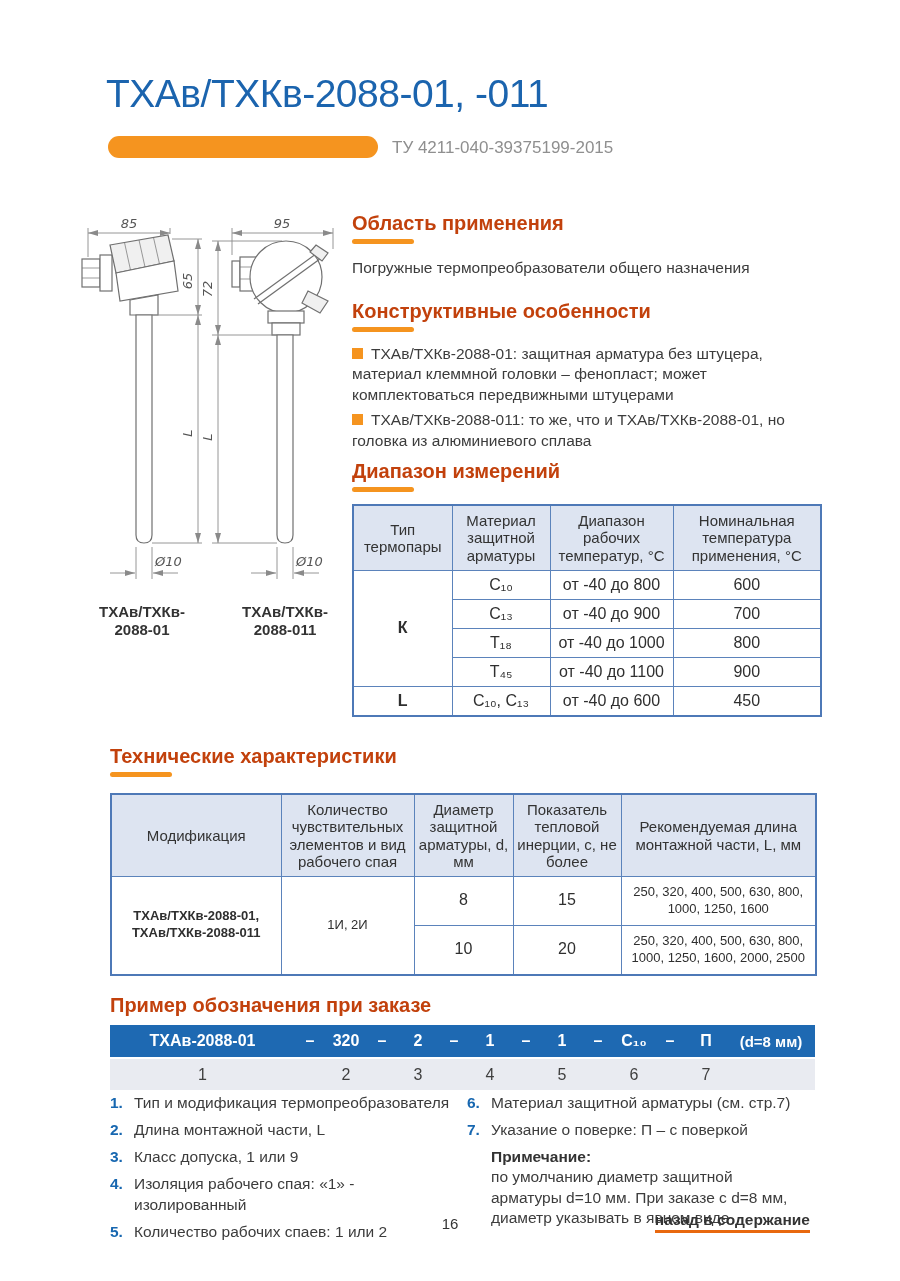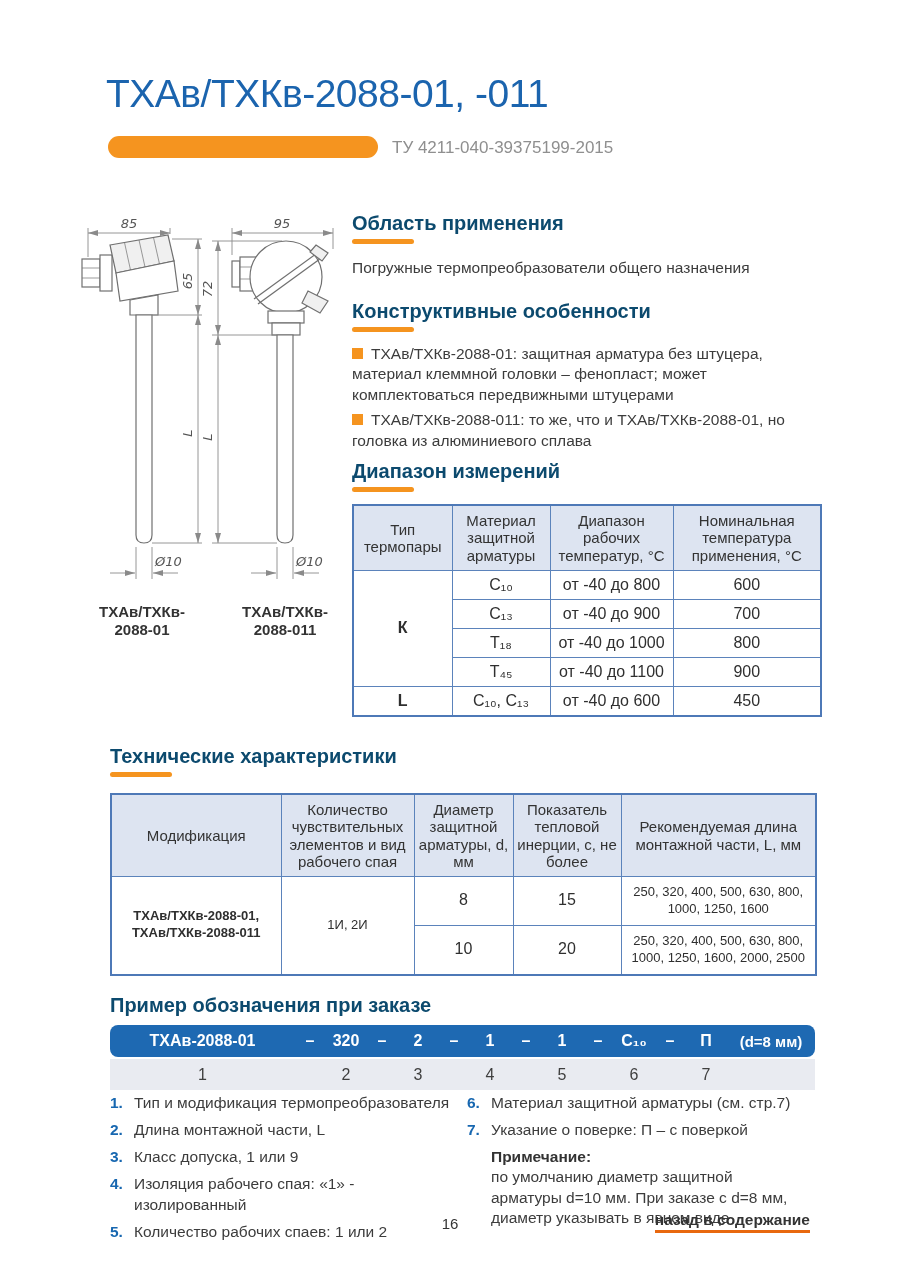--- a/index.html
+++ b/index.html
@@ -9,21 +9,21 @@
     overflow:hidden;
   }
   .title {
     position:absolute; left:106px; top:72px;
     font-size:39px; font-weight:normal; color:#1b64ae; letter-spacing:-0.5px;
   }
   .pill { position:absolute; left:108px; top:136px; width:270px; height:22px;
           background:#f5941f; border-radius:11px; }
   .tu   { position:absolute; left:392px; top:138px; font-size:17px; color:#8f8f8f; }
 
-  .sec-h { font-size:20px; font-weight:bold; color:#0c4a6e; margin:0; line-height:1.1; }
+  .sec-h { font-size:20px; font-weight:bold; color:#c2410c; margin:0; line-height:1.1; }
   .orange-bar { width:62px; height:5px; background:#f5941f; border-radius:2.5px; margin-top:5px; }
 
   
   .rcol { position:absolute; left:352px; top:212px; width:468px; height:525px; }
   .blk-app  { position:absolute; top:0;   left:0; width:468px; }
   .blk-feat { position:absolute; top:88px; left:0; width:468px; }
   .blk-range{ position:absolute; top:248px; left:0; width:468px; }
   .app-text { margin:14px 0 0; font-size:15.5px; line-height:1.35; color:#3c3c3c; }
   .bullets { margin-top:12px; }
   .bullet { margin:0 0 5px; font-size:15.5px; line-height:1.32; color:#3c3c3c; }
@@ -40,21 +40,21 @@
   .bold { font-weight:bold; }
 
   .tech-sec { position:absolute; left:110px; top:745px; width:705px; }
   .tech-table { width:705px; margin-top:16px; }
   .tech-table td { font-size:13px; line-height:1.3; padding:7px 8px; }
   .tech-table td.num { font-size:16px; }
 
   
   .order-sec { position:absolute; left:110px; top:994px; width:705px; }
   .band { display:flex; align-items:center; height:32px; margin-top:9px;
-          background:#1e69b2; color:#ffffff; font-size:16px; font-weight:bold;border-radius:8px; }
+          background:#1e69b2; color:#ffffff; font-size:16px; font-weight:bold; }
   .numsrow { display:flex; align-items:center; height:31px; margin-top:2px;
              background:#e9ebf1; color:#3f3f3f; font-size:16px; }
   .seg-name { width:185px; text-align:center; }
   .dash { width:30px; text-align:center; }
   .val  { width:42px; text-align:center; }
   .suffix { width:88px; text-align:center; font-size:15px; }
 
   
   .legend { position:absolute; left:110px; top:1093px; width:705px; display:flex; }
   .leg-col1 { width:357px; }

